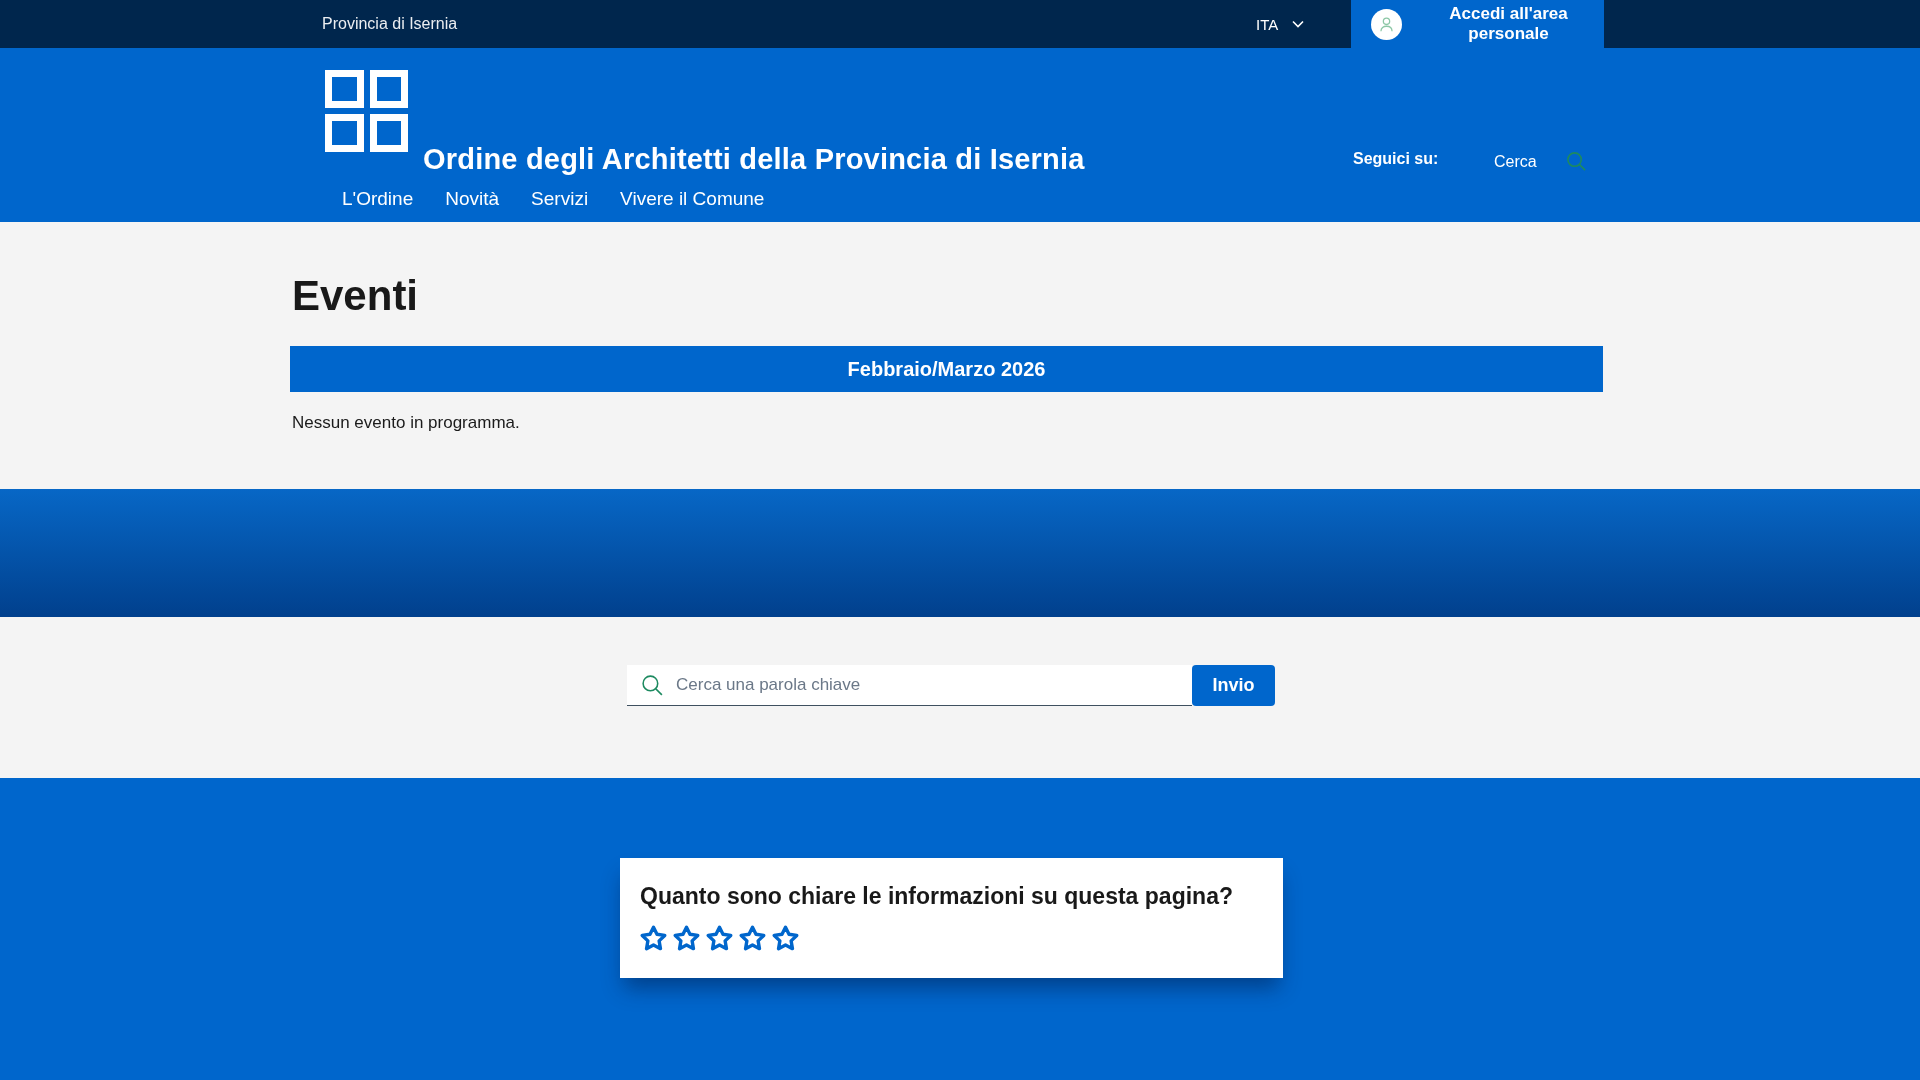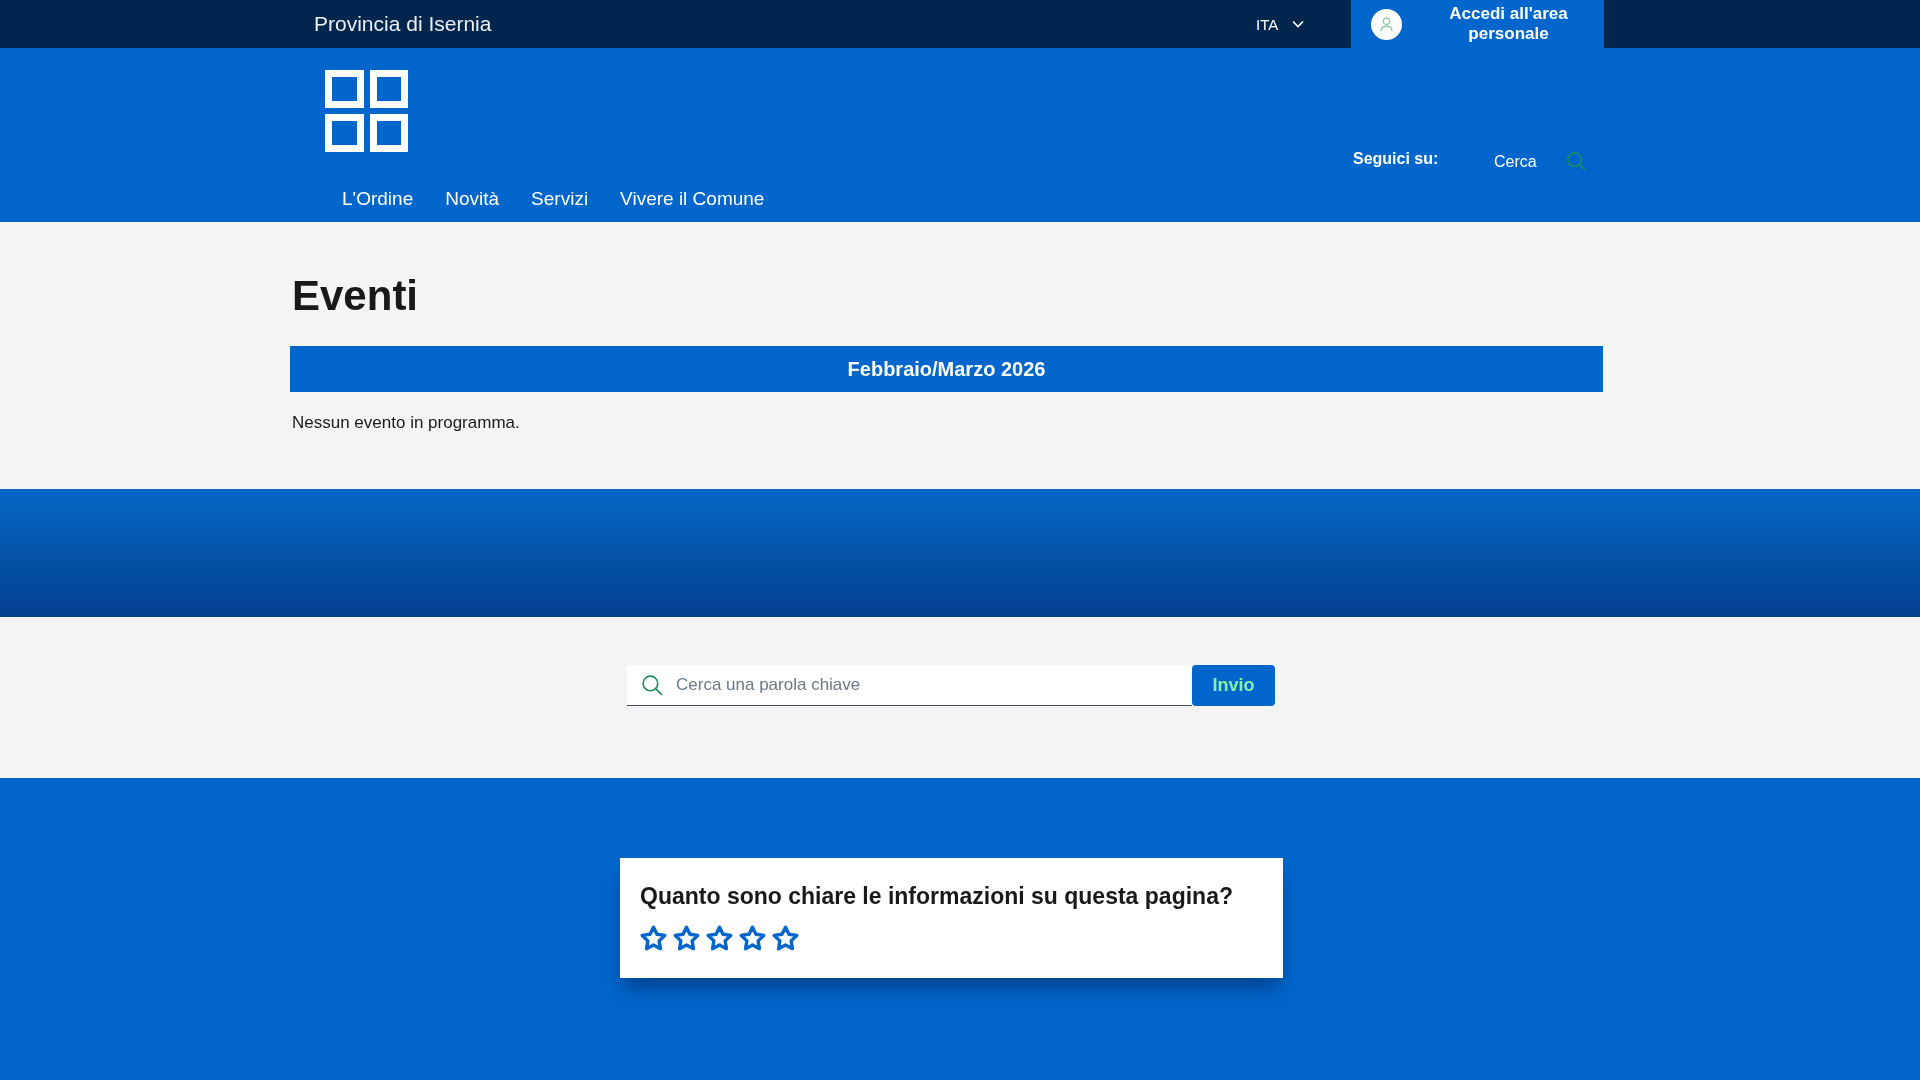--- a/index.html
+++ b/index.html
@@ -14,22 +14,22 @@
     --ink:#191919;
   }
   *{margin:0;padding:0;box-sizing:border-box;}
   body{
     width:1920px;height:1080px;overflow:hidden;background:#fff;
     font-family:"Liberation Sans","DejaVu Sans",sans-serif;
     -webkit-font-smoothing:antialiased;
   }
   
   .topbar{position:relative;height:48px;background:var(--navy);}
-  .topbar-owner{position:absolute;left:314px;top:0;height:48px;display:flex;align-items:center;
-    color:rgba(255,255,255,.92);font-size:21px;text-decoration:none;}
+  .topbar-owner{position:absolute;left:322px;top:0;height:48px;display:flex;align-items:center;
+    color:rgba(255,255,255,.92);font-size:16px;text-decoration:none;}
   .lang-selector{position:absolute;left:1256px;top:0;height:48px;display:flex;align-items:center;gap:14px;
     color:#fff;font-size:15px;cursor:pointer;}
   .login-btn{position:absolute;left:1335px;top:0;width:253px;height:48px;background:var(--primary);
     display:flex;align-items:center;gap:11px;padding-left:20px;color:#fff;font-weight:700;font-size:17px;
     border:none;cursor:pointer;font-family:inherit;margin-left:16px;}
   .login-avatar{width:31px;height:31px;border-radius:50%;background:#fff;display:flex;align-items:center;justify-content:center;flex:none;}
   
   .header{position:relative;height:174px;background:var(--primary);}
   .logo{position:absolute;left:325px;top:22px;width:83px;height:82px;display:grid;
     grid-template-columns:1fr 1fr;grid-template-rows:1fr 1fr;gap:6px;cursor:pointer;}
@@ -53,21 +53,21 @@
   
   .gradient-band{height:128px;background:linear-gradient(180deg,var(--grad-top) 0%,var(--grad-bottom) 100%);}
   
   .search-section{position:relative;height:161px;background:var(--page-bg);}
   .search-row{position:absolute;left:627px;top:48px;display:flex;align-items:flex-start;}
   .search-input-wrap{width:565px;height:41px;background:#fff;border-bottom:1px solid #3f5060;
     display:flex;align-items:center;gap:11px;padding-left:13px;}
   .search-input-wrap input{flex:1;border:none;outline:none;background:transparent;font-size:17px;
     color:#ec4899;font-family:inherit;height:100%;}
   .search-input-wrap input::placeholder{color:#6b7888;opacity:1;}
-  .invio-btn{width:83px;height:41px;background:var(--primary);color:#86efac;border:none;border-radius:4px;
+  .invio-btn{width:83px;height:41px;background:var(--primary);color:#ffffff;border:none;border-radius:4px;
     font-size:18px;font-weight:700;cursor:pointer;font-family:inherit;}
   
   .blue-section{position:relative;height:336px;background:var(--primary);}
   .rating-card{position:absolute;left:620px;top:80px;width:663px;height:120px;background:#fff;
     padding:25px 20px;box-shadow:0 14px 20px -4px rgba(0,20,60,.45);}
   .rating-question{font-size:23px;font-weight:700;color:var(--ink);}
   .rating-stars{margin-top:15px;display:flex;gap:6px;}
   .star{width:27px;height:27px;display:inline-flex;cursor:pointer;}
   
   .bottom-strip{height:19px;background:var(--bottom-strip);}
@@ -97,20 +97,21 @@
   </button>
 </div>
 
 <div class="header">
   <div class="logo">
     <div></div>
     <div></div>
     <div></div>
     <div></div>
   </div>
+  <div class="site-title">Ordine degli Architetti della Provincia di Isernia</div>
 
   <div class="follow-label">Seguici su:</div>
 
   <div class="header-search">
     <span>Cerca</span>
     <span>
       <svg class="icon-svg" width="23" height="23" viewBox="0 0 24 24">
         <circle cx="10" cy="10" r="7" fill="none" stroke="#1d8a60" stroke-width="1.7"></circle>
         <line x1="15.2" y1="15.2" x2="21" y2="21" stroke="#1d8a60" stroke-width="1.7"></line>
       </svg>

